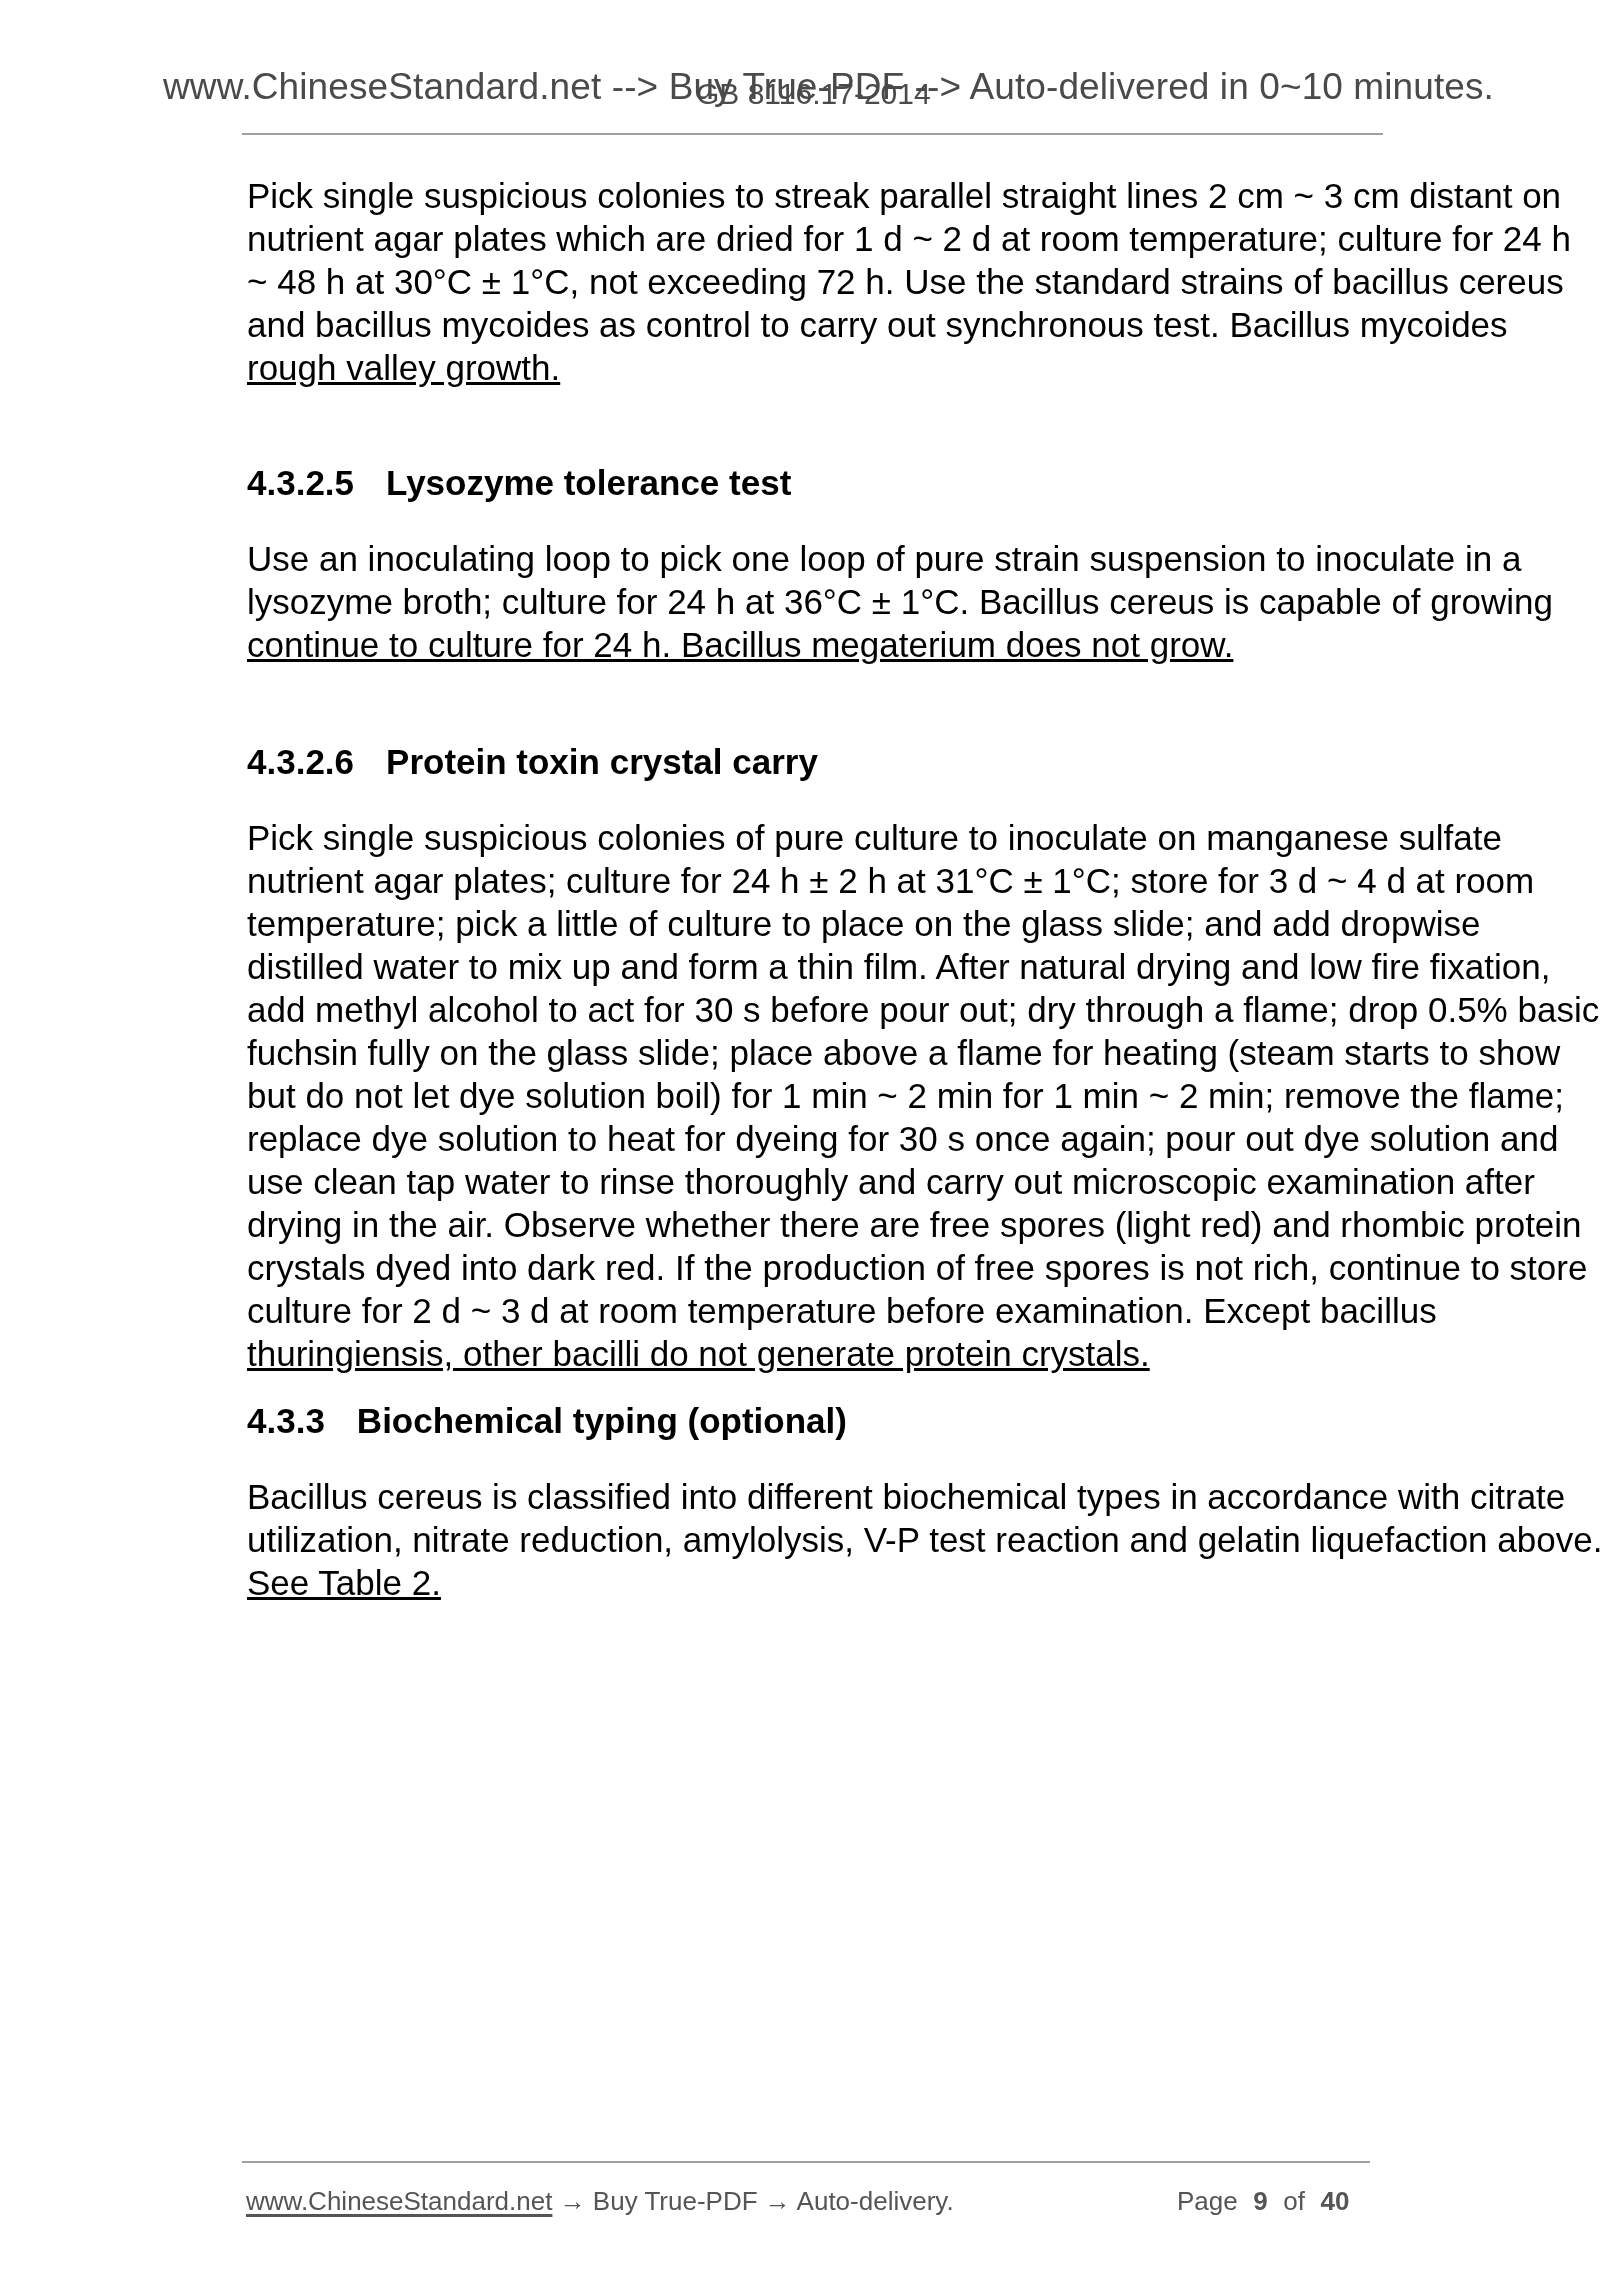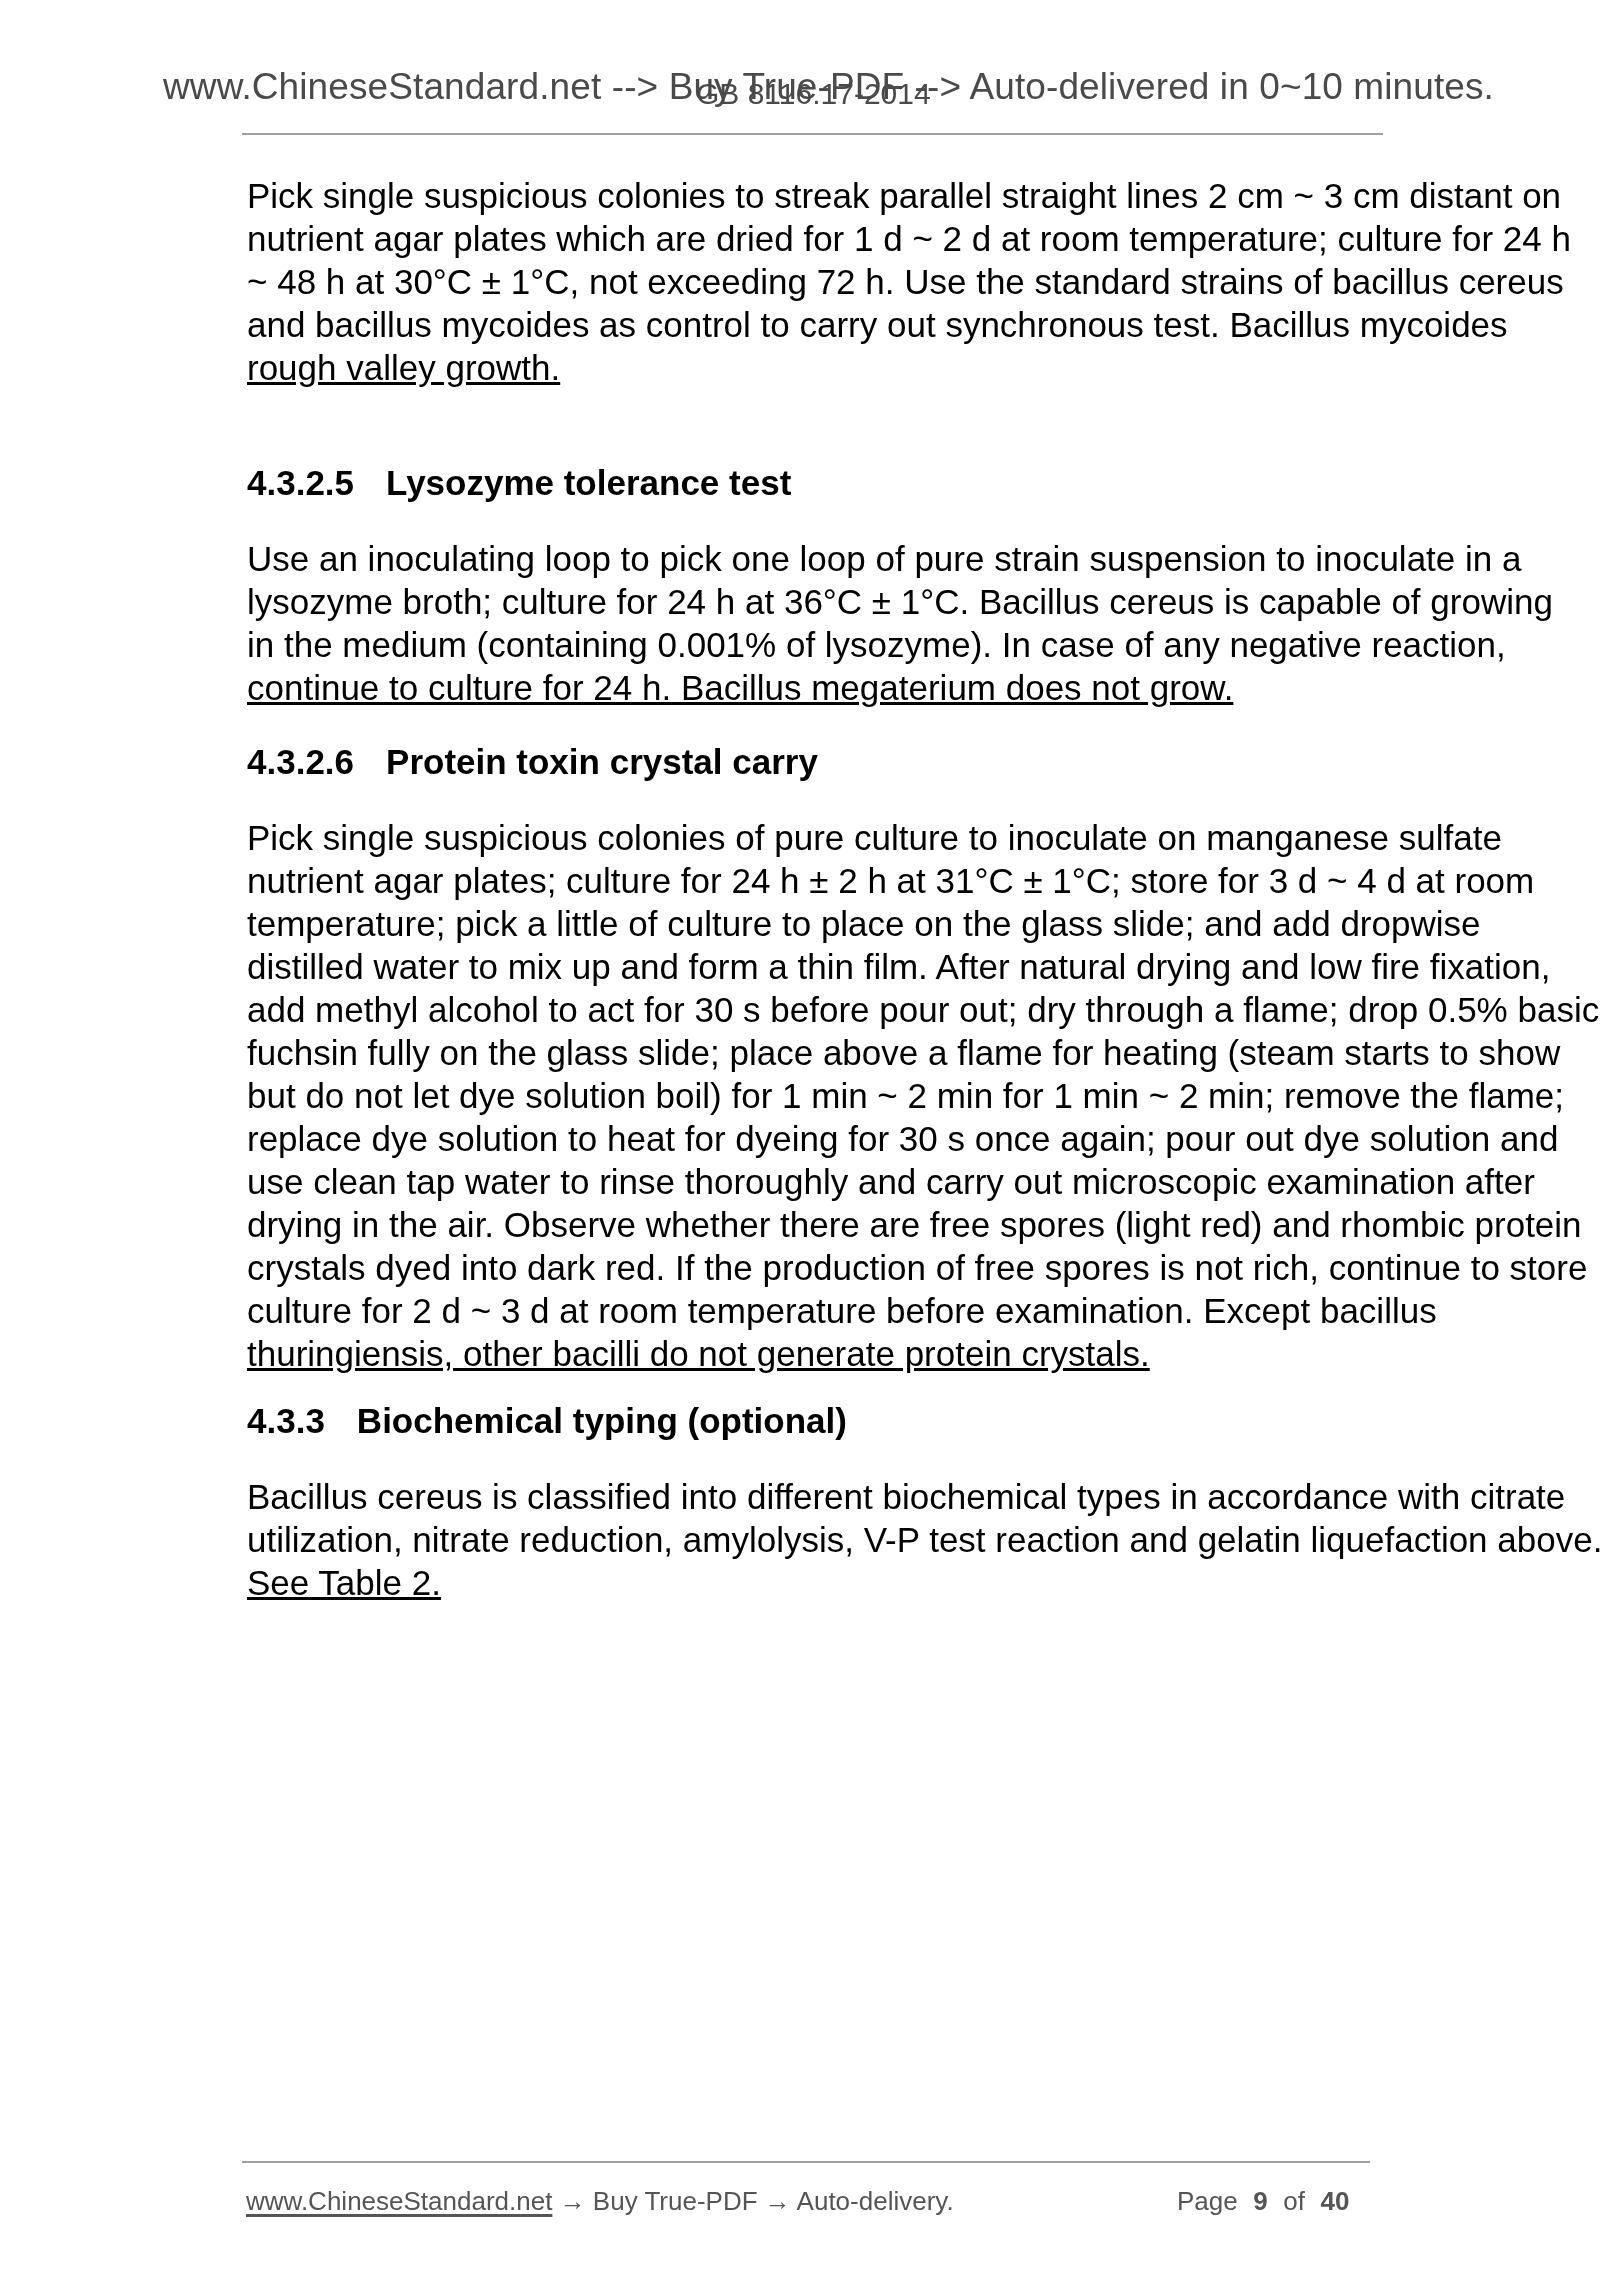--- a/index.html
+++ b/index.html
@@ -41,21 +41,20 @@
   <span class="ln last">rough valley growth.</span>
 </div>
 
 <div class="block heading" style="top:461px;">
   <span class="num">4.3.2.5</span><span class="gap"></span><span>Lysozyme tolerance test</span>
 </div>
 
 <div class="block para" style="top:537px;">
   <span class="ln">Use an inoculating loop to pick one loop of pure strain suspension to inoculate in a</span>
   <span class="ln">lysozyme broth; culture for 24 h at 36°C ± 1°C. Bacillus cereus is capable of growing</span>
-  <span class="ln">in the medium (containing 0.001% of lysozyme). In case of any negative reaction,</span>
   <span class="ln last">continue to culture for 24 h. Bacillus megaterium does not grow.</span>
 </div>
 
 <div class="block heading" style="top:740px;">
   <span class="num">4.3.2.6</span><span class="gap"></span><span>Protein toxin crystal carry</span>
 </div>
 
 <div class="block para" style="top:816px;">
   <span class="ln">Pick single suspicious colonies of pure culture to inoculate on manganese sulfate</span>
   <span class="ln">nutrient agar plates; culture for 24 h ± 2 h at 31°C ± 1°C; store for 3 d ~ 4 d at room</span>

